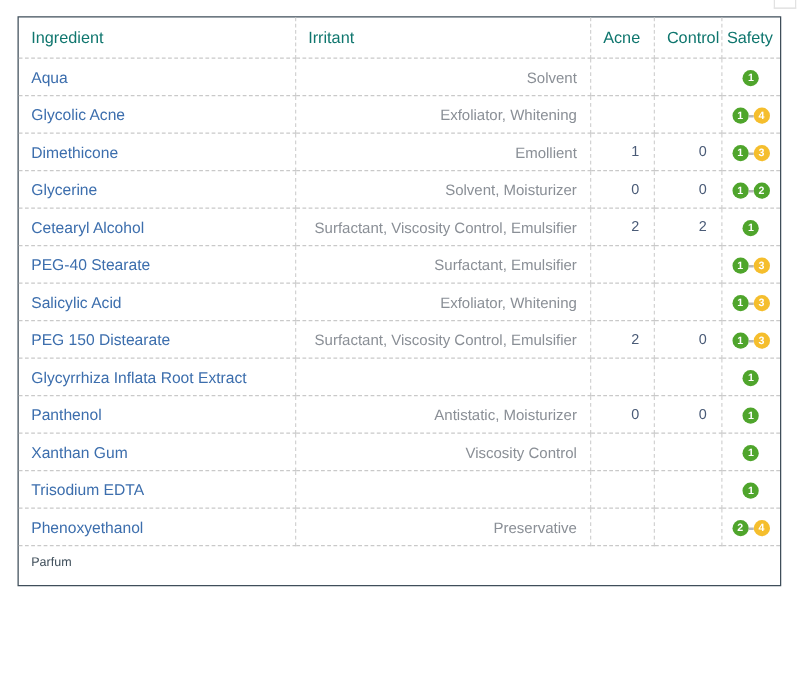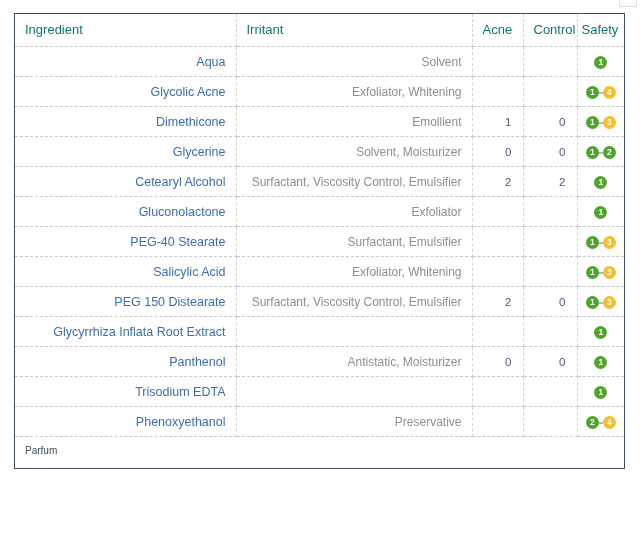--- a/index.html
+++ b/index.html
@@ -74,21 +74,20 @@
     vertical-align: middle;
     height: 27px;
     box-sizing: border-box;
   }
   tbody td:last-child { border-right: none; }
 
   td.cell-ingredient {
     font-size: 12.5px;
     color: #3c6ead;
     white-space: nowrap;
-    text-align: right;
   }
   td.cell-ingredient .ing-link {
     color: #3c6ead;
     text-decoration: none;
     cursor: pointer;
   }
 
   td.cell-function {
     font-size: 12px;
     color: #8a8f96;
@@ -219,29 +218,20 @@
         <tr>
           <td class="cell-ingredient"><span class="ing-link">Cetearyl Alcohol</span></td>
           <td class="cell-function">Surfactant, Viscosity Control, Emulsifier</td>
           <td class="cell-num">2</td>
           <td class="cell-num">2</td>
           <td class="cell-safety"><span class="badge-group">
               <span class="badge green">1</span>
             </span></td>
         </tr>
         <tr>
-          <td class="cell-ingredient"><span class="ing-link">Gluconolactone</span></td>
-          <td class="cell-function">Exfoliator</td>
-          <td class="cell-num"></td>
-          <td class="cell-num"></td>
-          <td class="cell-safety"><span class="badge-group">
-              <span class="badge green">1</span>
-            </span></td>
-        </tr>
-        <tr>
           <td class="cell-ingredient"><span class="ing-link">PEG-40 Stearate</span></td>
           <td class="cell-function">Surfactant, Emulsifier</td>
           <td class="cell-num"></td>
           <td class="cell-num"></td>
           <td class="cell-safety"><span class="badge-group">
               <span class="badge green">1</span>
               <span class="badge-sep"></span>
               <span class="badge yellow">3</span>
             </span></td>
         </tr>
@@ -274,20 +264,29 @@
           <td class="cell-num"></td>
           <td class="cell-safety"><span class="badge-group">
               <span class="badge green">1</span>
             </span></td>
         </tr>
         <tr>
           <td class="cell-ingredient"><span class="ing-link">Panthenol</span></td>
           <td class="cell-function">Antistatic, Moisturizer</td>
           <td class="cell-num">0</td>
           <td class="cell-num">0</td>
+          <td class="cell-safety"><span class="badge-group">
+              <span class="badge green">1</span>
+            </span></td>
+        </tr>
+        <tr>
+          <td class="cell-ingredient"><span class="ing-link">Xanthan Gum</span></td>
+          <td class="cell-function">Viscosity Control</td>
+          <td class="cell-num"></td>
+          <td class="cell-num"></td>
           <td class="cell-safety"><span class="badge-group">
               <span class="badge green">1</span>
             </span></td>
         </tr>
         <tr>
           <td class="cell-ingredient"><span class="ing-link">Trisodium EDTA</span></td>
           <td class="cell-function"></td>
           <td class="cell-num"></td>
           <td class="cell-num"></td>
           <td class="cell-safety"><span class="badge-group">

